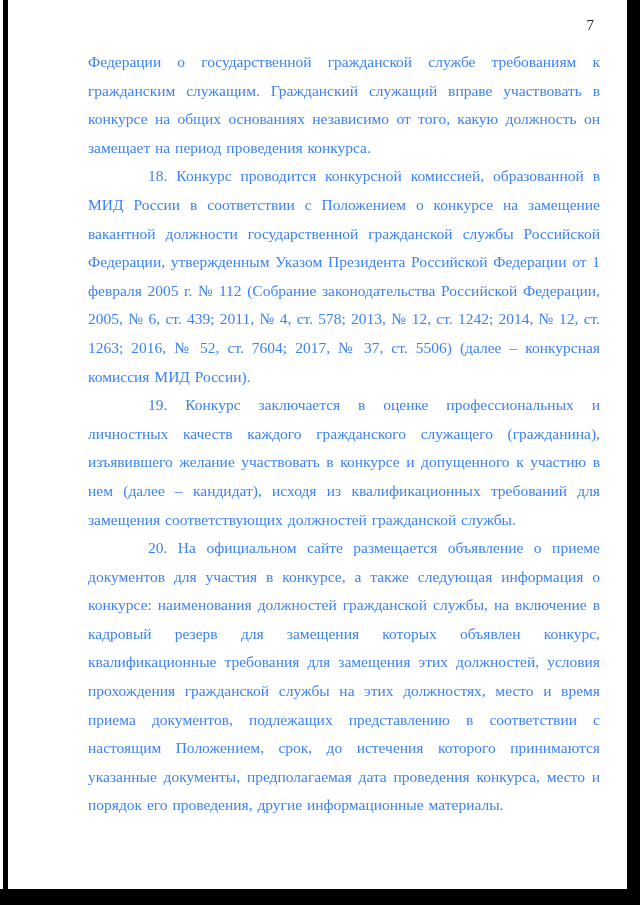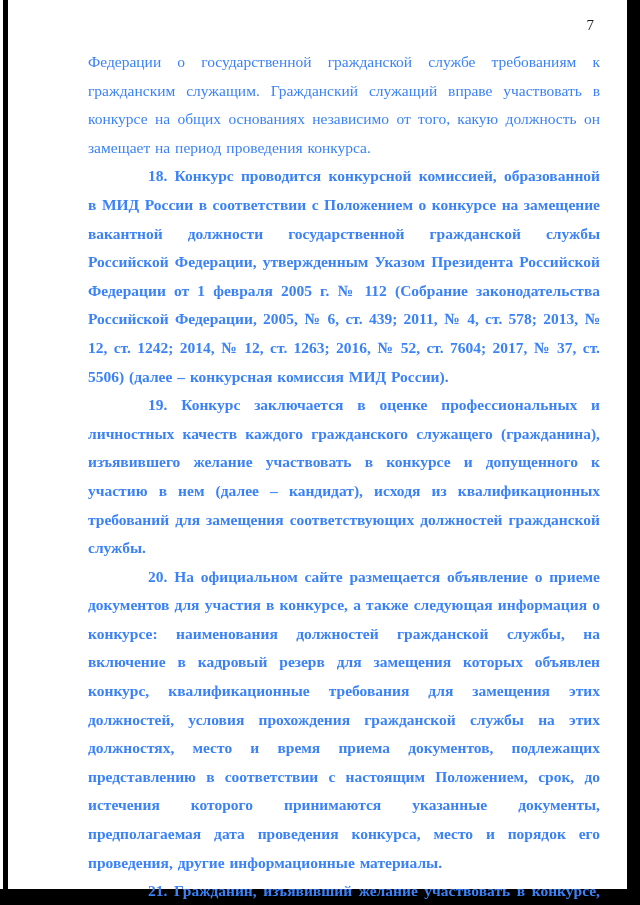--- a/index.html
+++ b/index.html
@@ -53,31 +53,29 @@
     line-height: 28.6px;
   }
   .content p {
     margin: 0;
     text-align: justify;
     text-align-last: left;
     word-spacing: 1px;
   }
   .content p.indent {
     text-indent: 60px;
-    font-weight: bold;
   }
 </style>
 </head>
 <body>
 
 <div class="scan-edge edge-left"></div>
 <div class="scan-edge edge-right"></div>
 <div class="scan-edge edge-bottom"></div>
 
 <div class="page-number">7</div>
 
 <div class="content">
   <p>Федерации о государственной гражданской службе требованиям к гражданским служащим. Гражданский служащий вправе участвовать в конкурсе на общих основаниях независимо от того, какую должность он замещает на период проведения конкурса.</p>
   <p class="indent">18. Конкурс проводится конкурсной комиссией, образованной в МИД России в соответствии с Положением о конкурсе на замещение вакантной должности государственной гражданской службы Российской Федерации, утвержденным Указом Президента Российской Федерации от 1 февраля 2005 г. № 112 (Собрание законодательства Российской Федерации, 2005, № 6, ст. 439; 2011, № 4, ст. 578; 2013, № 12, ст. 1242; 2014, № 12, ст. 1263; 2016, № 52, ст. 7604; 2017, № 37, ст. 5506) (далее – конкурсная комиссия МИД России).</p>
   <p class="indent">19. Конкурс заключается в оценке профессиональных и личностных качеств каждого гражданского служащего (гражданина), изъявившего желание участвовать в конкурсе и допущенного к участию в нем (далее – кандидат), исходя из квалификационных требований для замещения соответствующих должностей гражданской службы.</p>
   <p class="indent">20. На официальном сайте размещается объявление о приеме документов для участия в конкурсе, а также следующая информация о конкурсе: наименования должностей гражданской службы, на включение в кадровый резерв для замещения которых объявлен конкурс, квалификационные требования для замещения этих должностей, условия прохождения гражданской службы на этих должностях, место и время приема документов, подлежащих представлению в соответствии с настоящим Положением, срок, до истечения которого принимаются указанные документы, предполагаемая дата проведения конкурса, место и порядок его проведения, другие информационные материалы.</p>
-  <p class="indent">21. Гражданин, изъявивший желание участвовать в конкурсе, представляет в Департамент кадров МИД России:</p>
 </div>
 
 </body></html>

